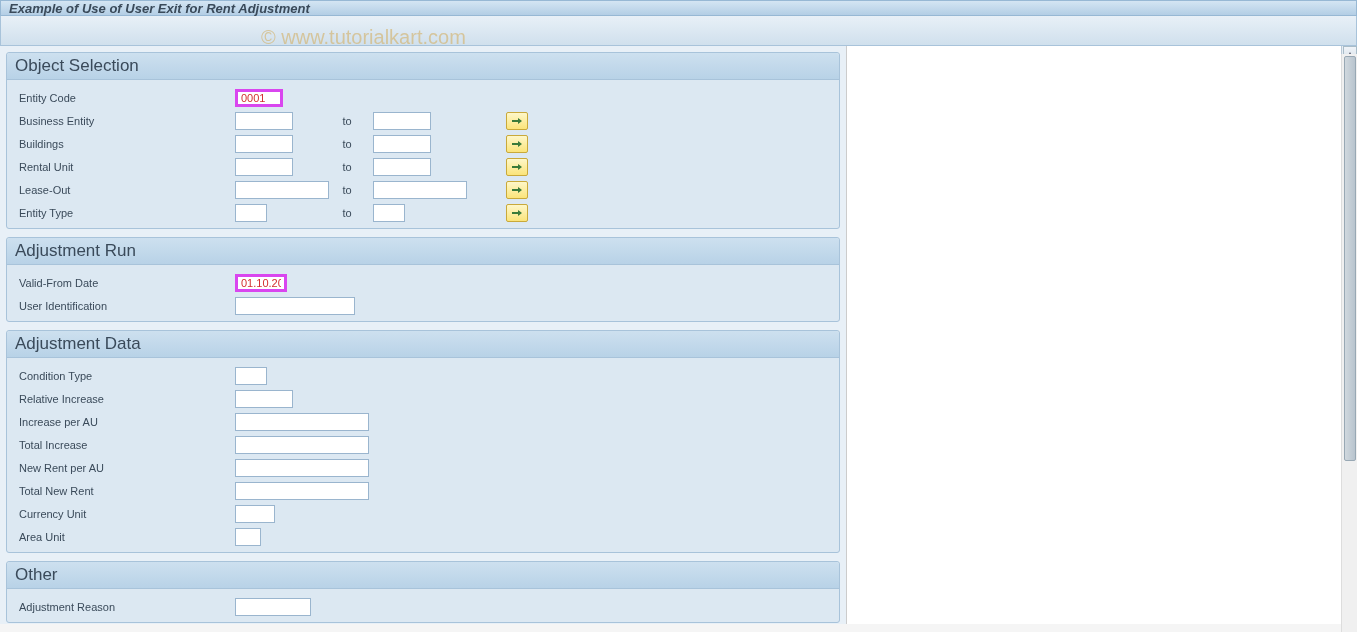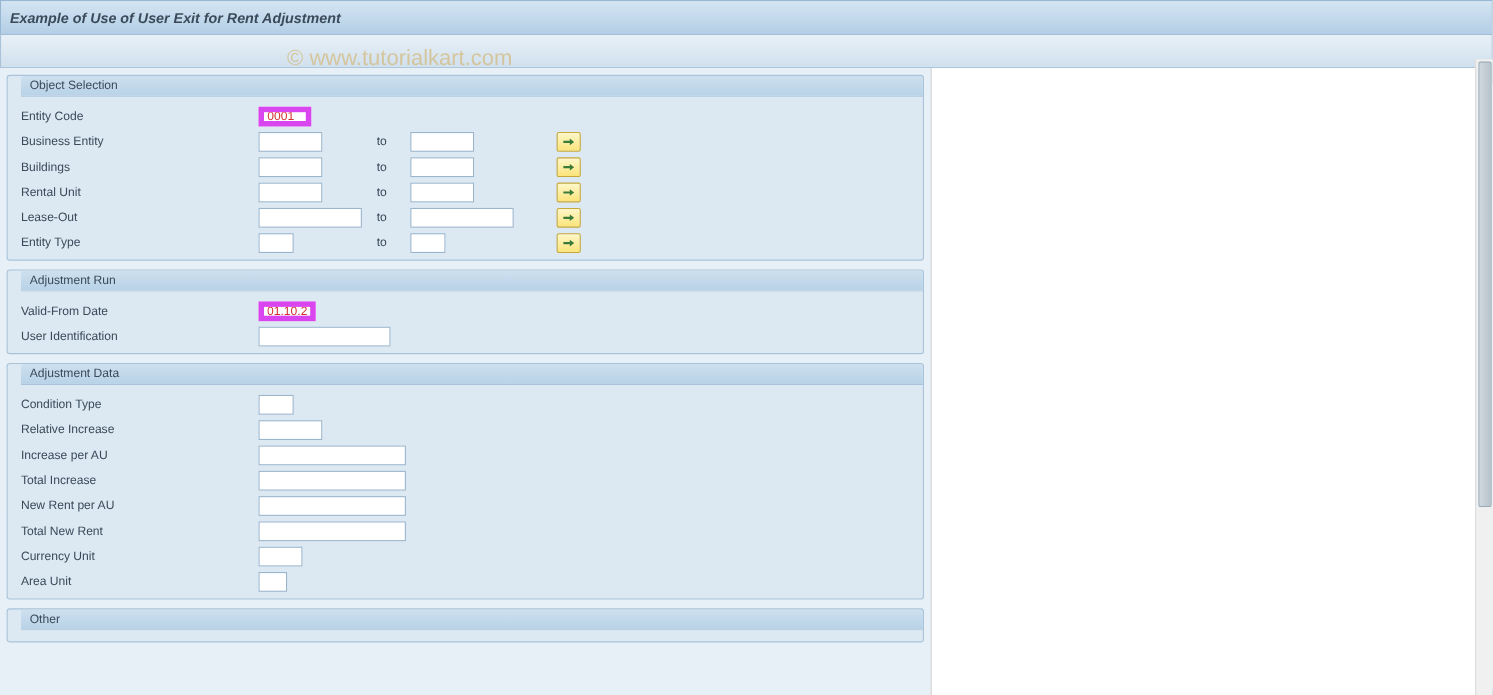--- a/index.html
+++ b/index.html
@@ -13,21 +13,21 @@
       background: #f5f5f5;
       width: 1357px;
       height: 632px;
       overflow: hidden;
       position: relative;
     }
     .title-bar {
       background: linear-gradient(to bottom, #d4e5f3, #b3cee5);
       border: 1px solid #97b8d4;
       padding: 4px 8px;
-      height: 32px;
+      height: 16px;
       display: flex;
       align-items: center;
       text-align: center;
     }
     .title-text {
       font-weight: bold;
       font-style: italic;
       font-size: 13px;
       color: #3a4a5a;
     }
@@ -64,23 +64,22 @@
       background: #dce8f2;
       border: 1px solid #a8c3da;
       margin-bottom: 8px;
       border-radius: 3px;
     }
     .section-header {
       background: linear-gradient(to bottom, #cde0ef, #b8d2e7);
       border-bottom: 1px solid #a8c3da;
       padding: 3px 8px;
       color: #3a4a5a;
-      font-size: 11px;
+      font-size: 17px;
       border-radius: 3px 3px 0 0;
-      margin-left: 12px;
     }
     .section-body {
       padding: 6px 8px 4px 8px;
     }
     .field-row {
       display: flex;
       align-items: center;
       height: 23px;
       margin-bottom: 0px;
     }
@@ -93,21 +92,21 @@
     .field-input {
       border: 1px solid #9ab5ce;
       background: #fff;
       height: 18px;
       font-size: 11px;
       padding: 0 3px;
       font-family: Arial, sans-serif;
     }
     .field-input.required {
       color: #d32f2f;
-      border: 5px solid #d946ef;
+      border: 3px solid #d946ef;
     }
     .w-small { width: 32px; }
     .w-med { width: 58px; }
     .w-code { width: 48px; }
     .w-date { width: 52px; }
     .w-std { width: 94px; }
     .w-large { width: 134px; }
     .to-label {
       display: inline-block;
       width: 28px;
@@ -320,20 +319,24 @@
         <div class="field-row">
           <span class="field-label">Area Unit</span>
           <input class="field-input" style="width: 26px;">
         </div>
       </div>
     </div>
 
     <div class="section" style="margin-bottom:0">
       <div class="section-header">Other</div>
       <div class="section-body">
+        <div class="field-row">
+          <span class="field-label">Adjustment Reason</span>
+          <input class="field-input" style="width: 76px;">
+        </div>
       </div>
     </div>
 
   </div>
 
   <div class="right-panel">
     <div class="scrollbar-inner">
       <div class="scroll-arrow-up">▴</div>
       <div class="scroll-thumb" style="top:16px;height:calc(100% - 32px)"></div>
       <div class="scroll-arrow-down">▾</div>

